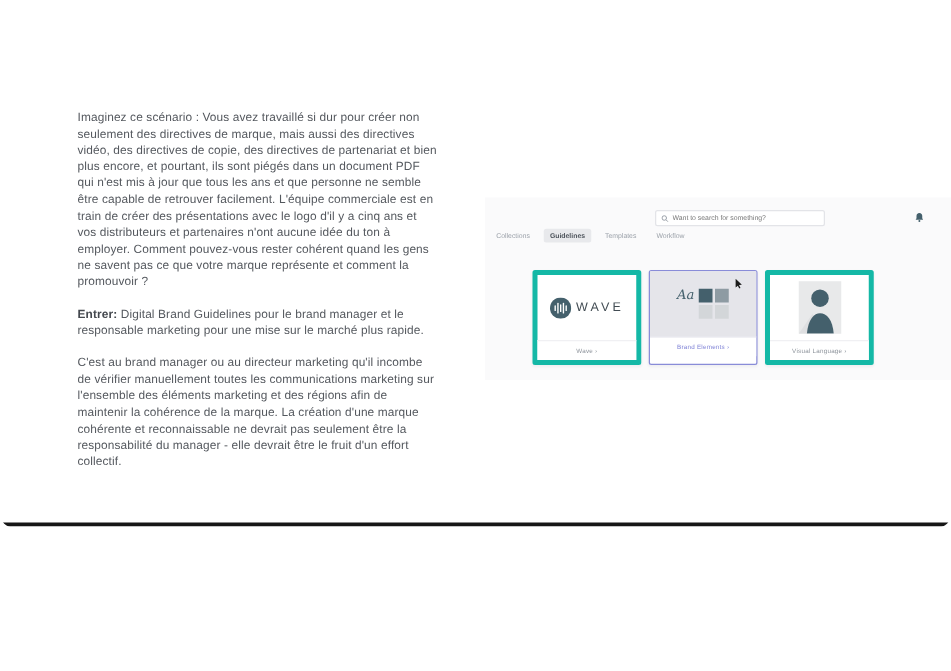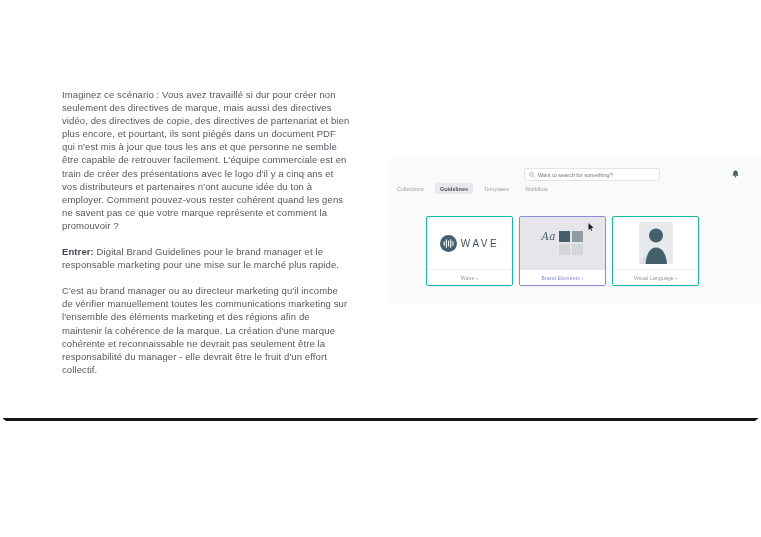--- a/index.html
+++ b/index.html
@@ -34,21 +34,21 @@
 
   .tabs {
     position:absolute; left:4px; top:25px; display:flex; align-items:center; gap:6px;
     font-size:5.5px; color:#9ba1a9;
   }
   .tab { padding:2.5px 5px; border-radius:2px; cursor:default; }
   .tab.active { background:#e8e9ec; color:#4e545c; font-weight:bold; }
 
   .cards { position:absolute; left:38px; top:58px; display:flex; gap:6px; }
   .card {
-    width:87px; background:#ffffff; border:1px solid #14b8a6; border-radius:2px;
+    width:87px; background:#ffffff; border:4px solid #14b8a6; border-radius:2px;
     box-shadow:0 1px 2px rgba(40,40,60,0.05); box-sizing:border-box;
   }
   .card-content { height:52px; display:flex; align-items:center; justify-content:center; position:relative; }
   .card-footer {
     border-top:1px solid #f0f0f3; height:15px; display:flex; align-items:center; justify-content:center;
     font-size:5px; color:#8d939b; letter-spacing:0.2px; background:#ffffff;
   }
   .card.selected { border:1px solid #898cd8; }
   .card.selected .card-content { background:#e5e5ea; }
   .card.selected .card-footer { color:#7f82d6; border-top-color:#e2e2ea; }

